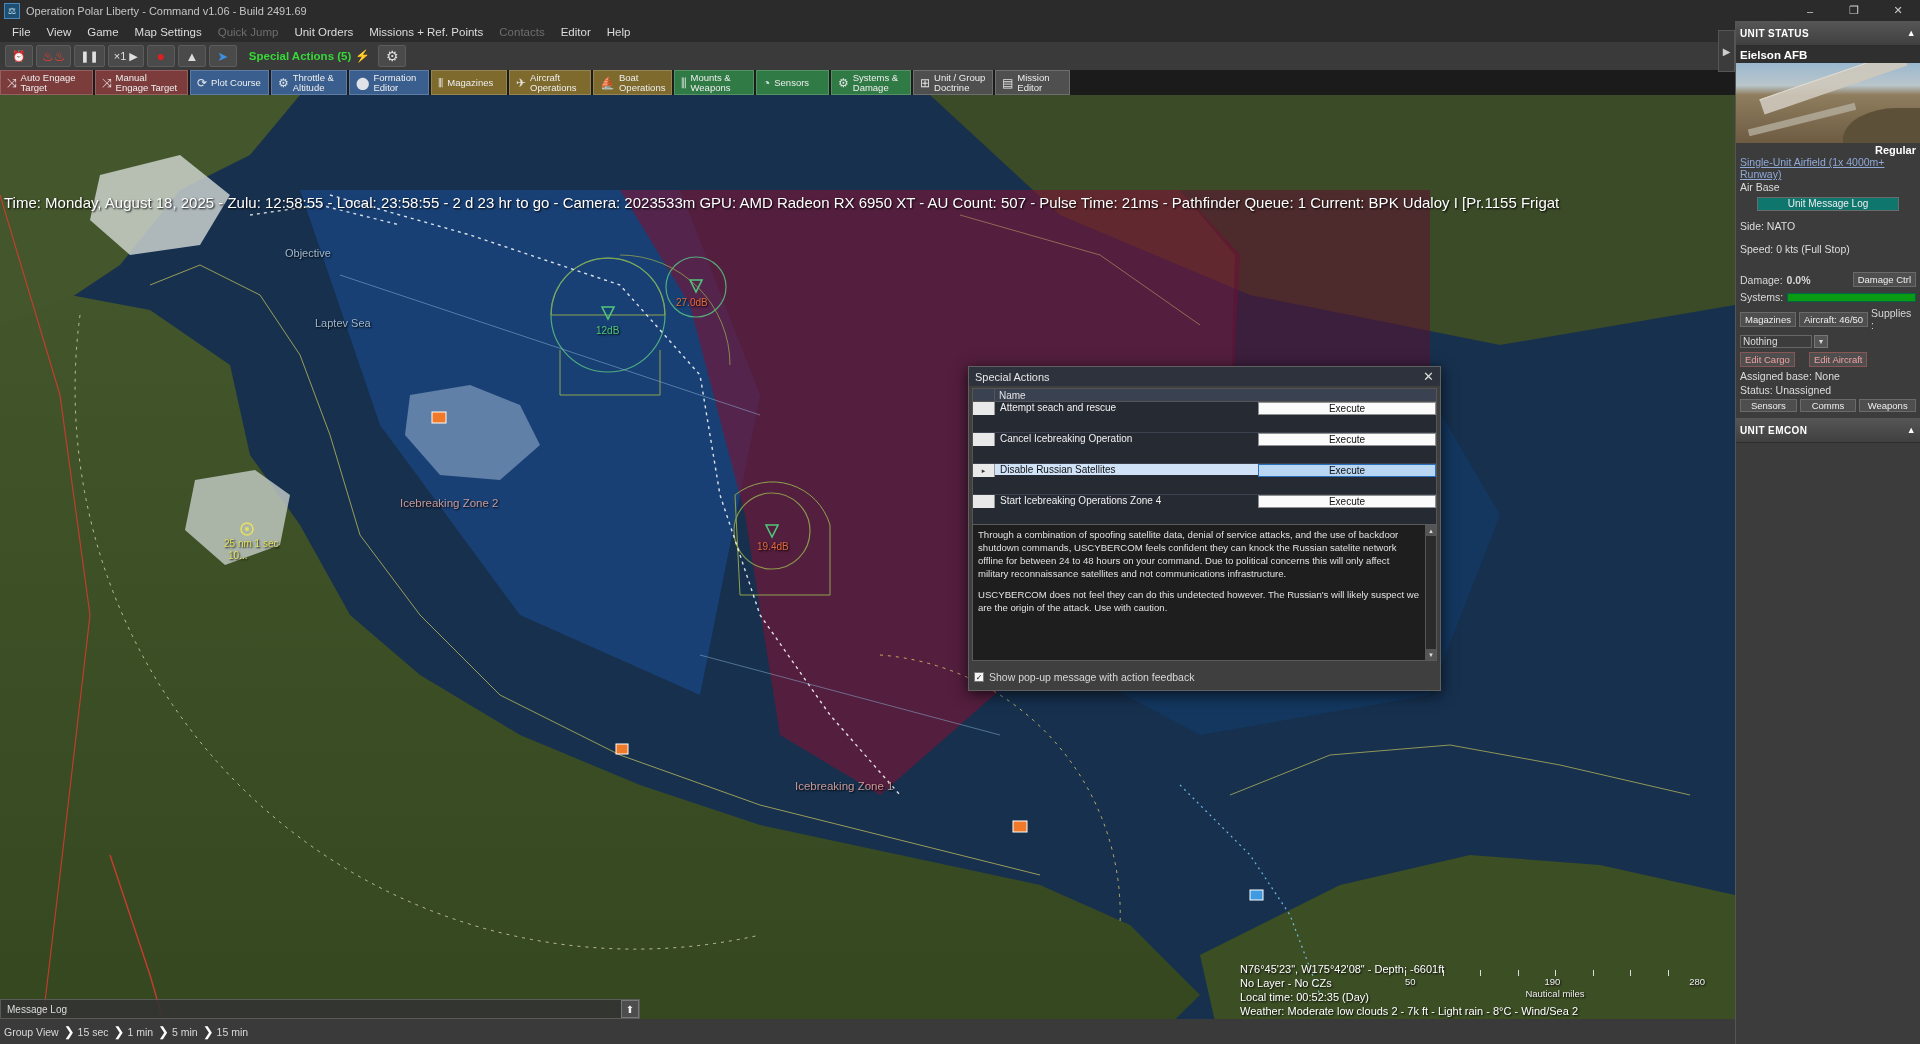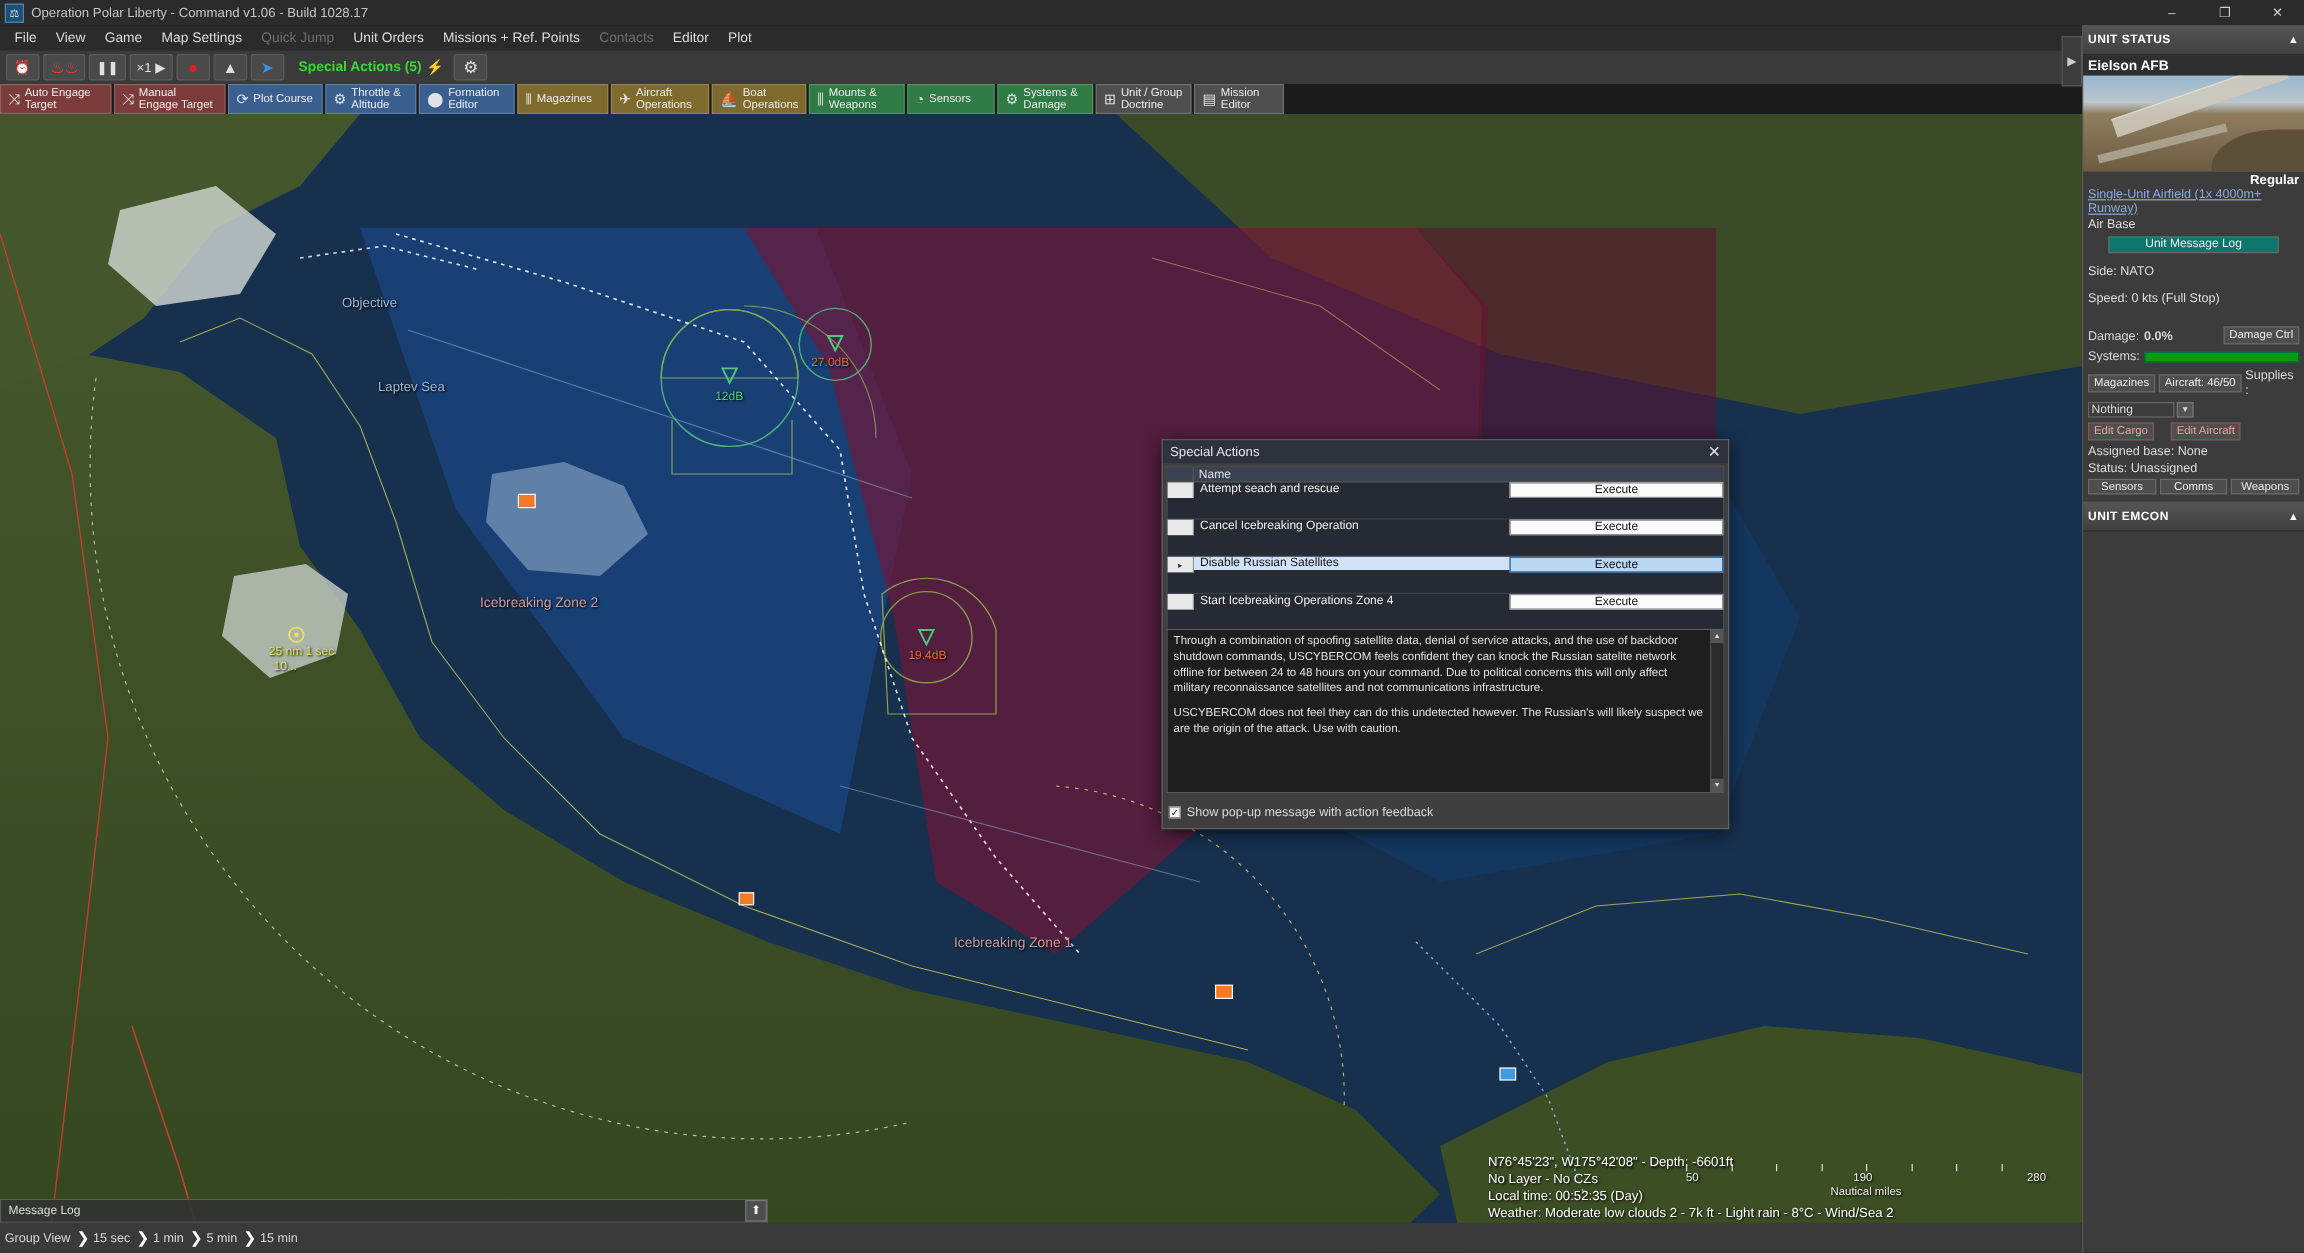--- a/index.html
+++ b/index.html
@@ -152,39 +152,39 @@
   .scaleticks div { flex:1; border-left:1px solid #ddd; height:6px; position:relative; }
   .scalenums { display:flex; justify-content:space-between; }
   .nm-label { text-align:center; margin-top:1px; }
 </style>
 </head>
 <body>
 <div id="app">
 
 <div class="titlebar">
   <div class="app-icon">⚖</div>
-  <div class="tt">Operation Polar Liberty - Command v1.06 - Build 1028.17</div>
+  <div class="tt">Operation Polar Liberty - Command v1.06 - Build 2491.69</div>
   <div class="winbtns">
     <div class="winbtn">–</div>
     <div class="winbtn">❐</div>
     <div class="winbtn close">✕</div>
   </div>
 </div>
 
 <div class="menubar" id="menubar">
       <div class="menu-item">File</div>
       <div class="menu-item">View</div>
       <div class="menu-item">Game</div>
       <div class="menu-item">Map Settings</div>
       <div class="menu-item disabled">Quick Jump</div>
       <div class="menu-item">Unit Orders</div>
       <div class="menu-item">Missions + Ref. Points</div>
       <div class="menu-item disabled">Contacts</div>
       <div class="menu-item">Editor</div>
-      <div class="menu-item">Plot</div>
+      <div class="menu-item">Help</div>
     </div>
 
 <div class="icontb">
   <div class="tbtn">⏰</div>
   <div class="tbtn" style="color:#ff3b30;font-size:13px;">♨♨</div>
   <div class="tbtn">❚❚</div>
   <div class="tbtn">×1 ▶</div>
   <div class="tbtn" style="color:#e02020;font-size:14px;">●</div>
   <div class="tbtn" style="font-size:13px;color:#ddd;">▲</div>
   <div class="tbtn" style="color:#3e8ee0;font-size:13px;">➤</div>
@@ -319,20 +319,21 @@
     <rect x="1250" y="795" width="13" height="10" fill="#3f9ae0" stroke="#fff" stroke-width="1"></rect>
     <circle cx="247" cy="434" r="6" fill="none" stroke="#e8e060" stroke-width="1.5"></circle>
     <circle cx="247" cy="434" r="2" fill="#e8e060"></circle>
     <path d="M602,212 l6,12 l6,-12 z" fill="none" stroke="#4fc77a" stroke-width="1.6"></path>
     <path d="M690,185 l6,12 l6,-12 z" fill="none" stroke="#4fc77a" stroke-width="1.6"></path>
     <path d="M766,430 l6,12 l6,-12 z" fill="none" stroke="#4fc77a" stroke-width="1.6"></path>
 
     <path d="M1180,690 L1250,760 L1290,820 L1320,900" fill="none" stroke="#7fd0ff" stroke-width="1.2" stroke-dasharray="2,4" opacity=".85"></path>
   </svg>
 
+  <div class="infobar">Time: Monday, August 18, 2025 - Zulu: 12:58:55 - Local: 23:58:55 - 2 d 23 hr to go -  Camera: 2023533m  GPU: AMD Radeon RX 6950 XT - AU Count: 507 - Pulse Time: 21ms - Pathfinder Queue: 1 Current: BPK Udaloy I [Pr.1155 Frigat</div>
 
   <div id="maplabels">
         <div class="mlabel" style="left: 285px; top: 152px;">Objective</div>
         <div class="mlabel" style="left: 315px; top: 222px;">Laptev Sea</div>
         <div class="zlabel" style="left: 400px; top: 402px;">Icebreaking Zone 2</div>
         <div class="zlabel" style="left: 795px; top: 685px;">Icebreaking Zone 1</div>
         <div style="position: absolute; font-size: 10px; text-shadow: rgb(0, 0, 0) 1px 1px 2px; left: 676px; top: 202px; color: rgb(224, 106, 58);">27.0dB</div>
         <div style="position: absolute; font-size: 10px; text-shadow: rgb(0, 0, 0) 1px 1px 2px; left: 596px; top: 230px; color: rgb(79, 199, 122);">12dB</div>
         <div style="position: absolute; font-size: 10px; text-shadow: rgb(0, 0, 0) 1px 1px 2px; left: 757px; top: 446px; color: rgb(224, 106, 58);">19.4dB</div>
         <div style="position: absolute; font-size: 10px; text-shadow: rgb(0, 0, 0) 1px 1px 2px; left: 228px; top: 427px; color: rgb(224, 224, 96); margin-top: 28px;">10...</div>

